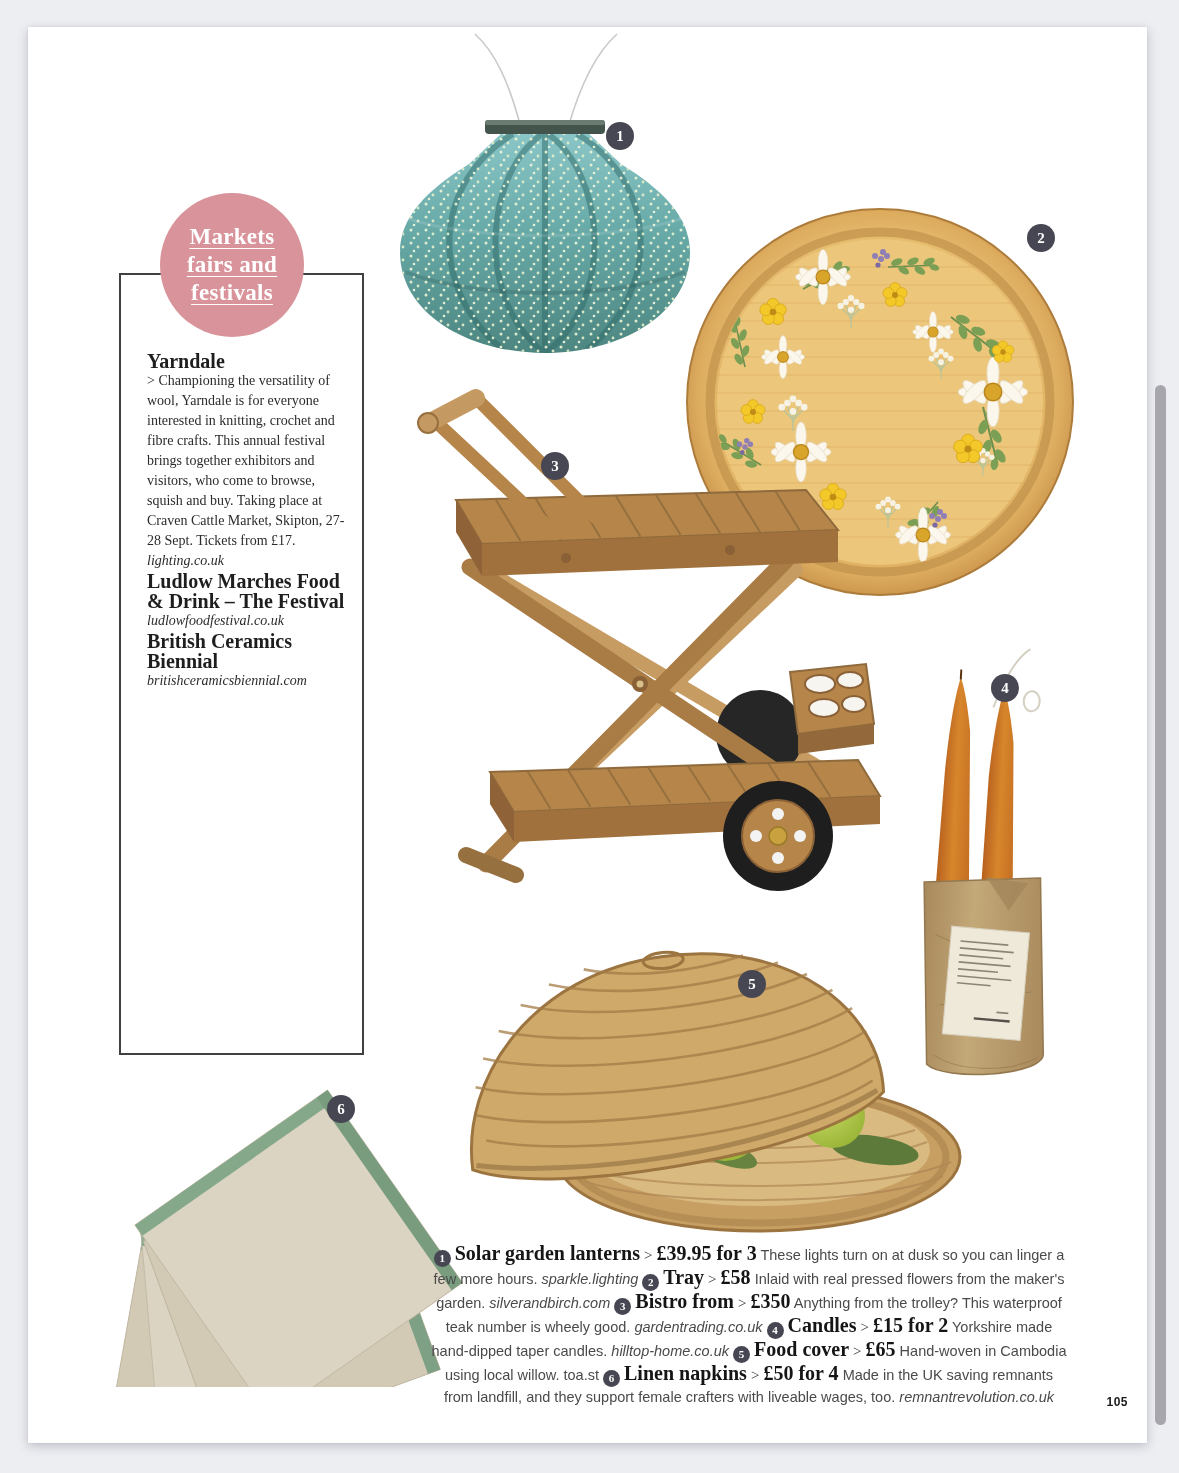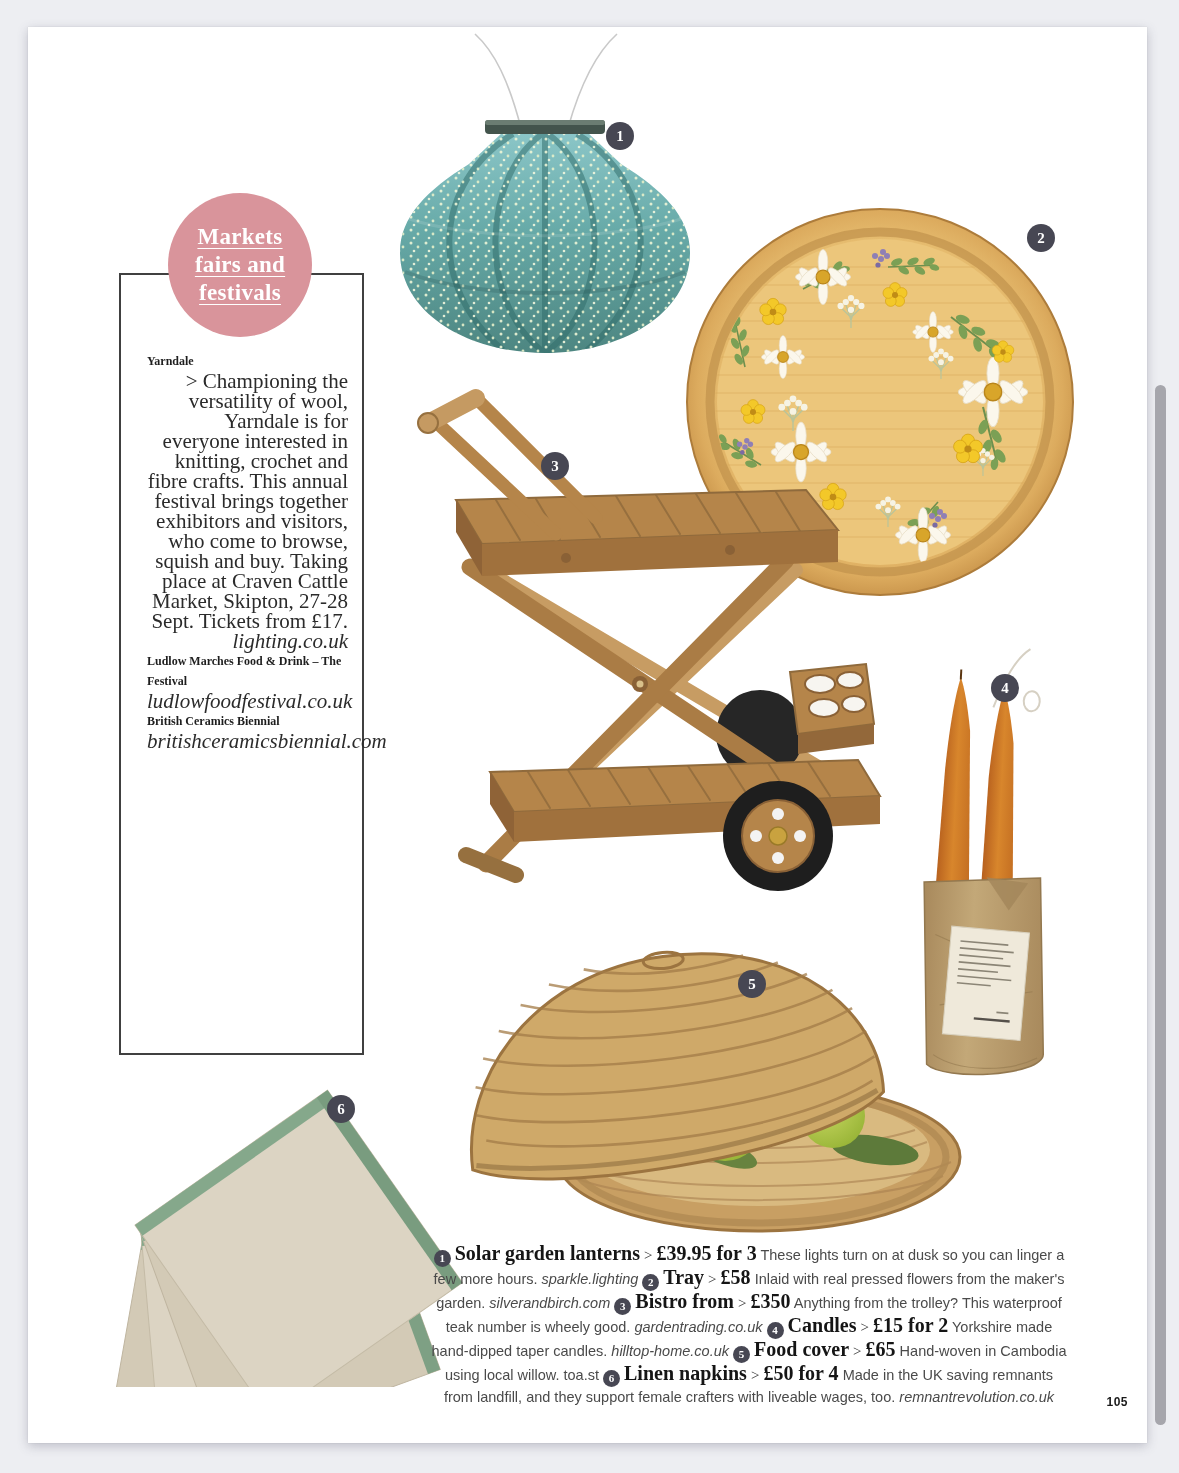--- a/index.html
+++ b/index.html
@@ -9,41 +9,41 @@
     font-family:"Liberation Serif", serif;
     position:relative;
   }
   .page{
     position:absolute;left:28px;top:27px;width:1119px;height:1416px;
     background:#ffffff;
     box-shadow:0 3px 10px rgba(70,70,95,.28), 0 0 1px rgba(0,0,0,.15);
   }
   
   .pink-circle{
-    position:absolute;left:140px;top:166px;width:144px;height:144px;
+    position:absolute;left:132px;top:166px;width:144px;height:144px;
     border-radius:50%;background:#d9949b;z-index:5;
     display:flex;flex-direction:column;align-items:center;justify-content:center;
     text-align:left;
   }
   .pink-circle span{
     display:block;color:#ffffff;font-weight:bold;font-size:23px;line-height:28px;
     text-decoration:underline;text-underline-offset:4px;text-decoration-thickness:1px;
     letter-spacing:.3px;
   }
   
   .events-box{
     position:absolute;left:91px;top:246px;width:245px;height:782px;
     border:2px solid #404040;box-sizing:border-box;z-index:2;
     padding:76px 14px 0 26px;
   }
   .events-box h3{
-    margin:0;font-size:12px;line-height:20px;color:#1e1e1e;font-weight:bold;
+    margin:0;font-size:20px;line-height:20px;color:#1e1e1e;font-weight:bold;
   }
   .events-box p{
-    margin:0;font-size:21px;line-height:20px;color:#2b2b2b;text-align:right;
+    margin:0;font-size:14px;line-height:20px;color:#2b2b2b;
   }
   .events-box .side-link{font-style:italic;color:#2b2b2b;}
   
   .marker{
     position:absolute;width:28px;height:28px;border-radius:50%;
     background:#474753;color:#ffffff;z-index:8;
     font-size:15px;font-weight:bold;line-height:28px;text-align:center;
     font-family:"Liberation Serif", serif;
   }
   

